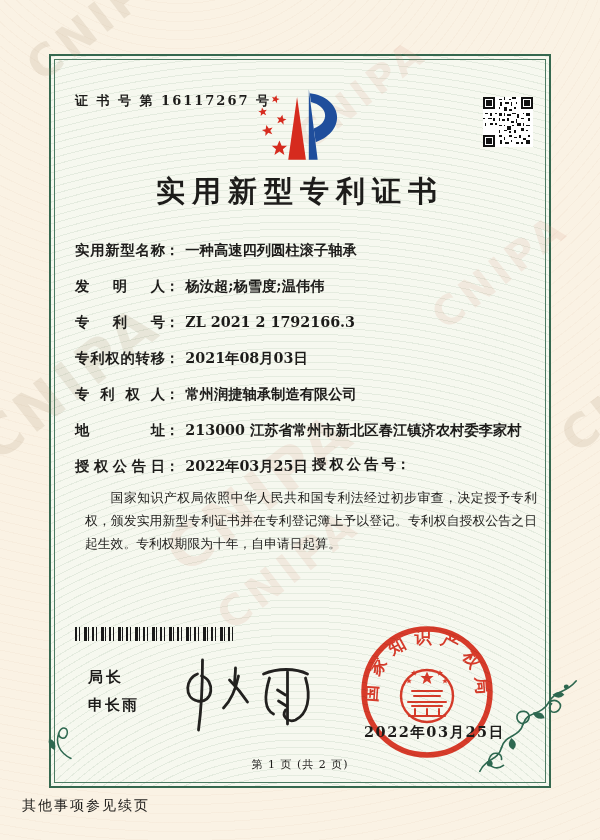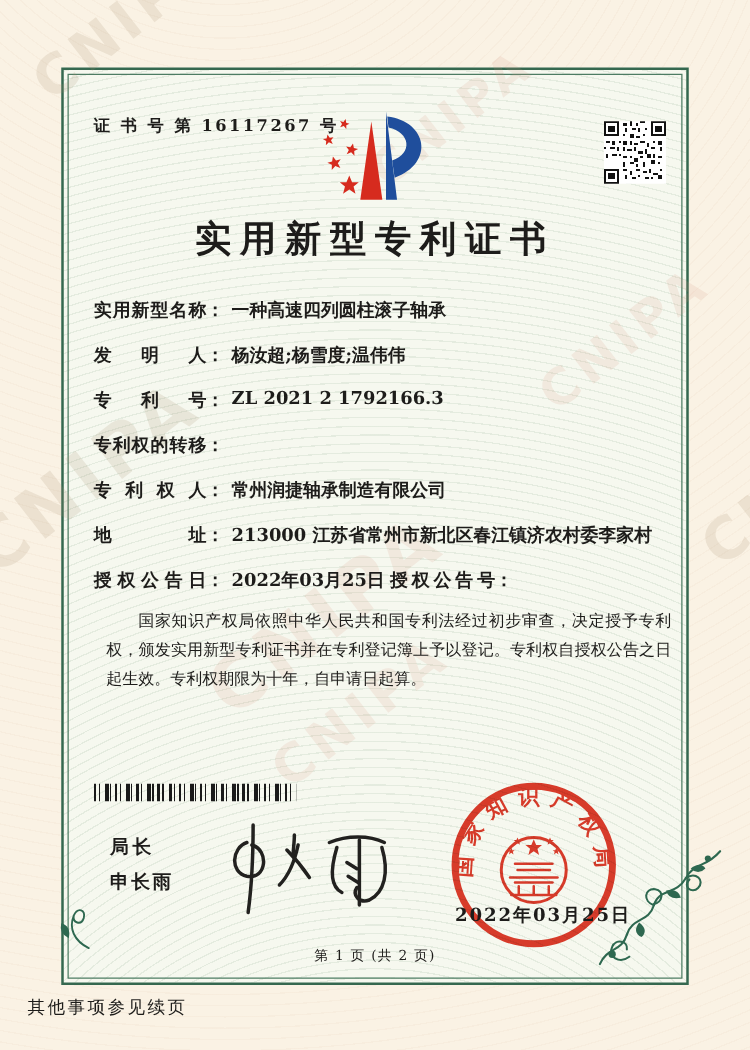--- a/index.html
+++ b/index.html
@@ -17,21 +17,21 @@
     border:2.5px solid var(--border_green);background-color:#f6f8ef;
     background-image:repeating-radial-gradient(circle at 50% 135%, rgba(110,150,115,.13) 0 1px, transparent 1px 7px);
     z-index:1;}
   .cert-border::after{content:"";position:absolute;inset:3px;border:1px solid #4d7c63;}
   .abs{position:absolute;z-index:5;}
   .cert-no{left:75px;top:92px;font-size:13px;font-weight:600;letter-spacing:2px;}
   .qr{left:483px;top:97px;width:50px;height:50px;}
   .logo{left:251px;top:85px;width:98px;height:84px;}
   .title{left:0;top:172px;width:100%;text-align:center;font-size:29px;font-weight:bold;letter-spacing:7px;}
   .fields{left:75px;top:239px;width:452px;}
-  .frow{display:flex;align-items:flex-start;height:22px;margin-bottom:14px;
+  .frow{display:flex;align-items:center;height:22px;margin-bottom:14px;
     font-size:14.3px;font-weight:600;position:relative;white-space:nowrap;}
   .flabel{width:90px;display:inline-block;text-align:justify;text-align-last:justify;}
   .fcolon{margin-right:6px;}
   .g2{position:absolute;left:237px;top:0;display:flex;align-items:baseline;}
   .g2 .flabel{width:84px;}
   .paras{left:75px;top:486px;width:452px;font-size:12.8px;line-height:23px;text-align:justify;margin-left:10px;}
   .paras p{margin:0;text-indent:2em;font-weight:500;}
   .barcode{left:75px;top:627px;width:162px;height:14px;
     background:repeating-linear-gradient(90deg,#1a1a1a 0 2px,transparent 2px 4px,#1a1a1a 4px 5px,
       transparent 5px 9px,#1a1a1a 9px 12px,transparent 12px 13px,#1a1a1a 13px 14px,transparent 14px 17px);}
@@ -184,20 +184,21 @@
       <span class="fval">杨汝超;杨雪度;温伟伟</span>
     </div>
     <div class="frow">
       <span class="flabel">专利号</span>
         <span class="fcolon">：</span>
       <span class="fval">ZL 2021 2 1792166.3</span>
     </div>
     <div class="frow">
       <span class="flabel">专利权的转移</span>
         <span class="fcolon">：</span>
+      <span class="fval">2021年08月03日</span>
     </div>
     <div class="frow">
       <span class="flabel">专利权人</span>
         <span class="fcolon">：</span>
       <span class="fval">常州润捷轴承制造有限公司</span>
     </div>
     <div class="frow">
       <span class="flabel">地址</span>
         <span class="fcolon">：</span>
       <span class="fval">213000 江苏省常州市新北区春江镇济农村委李家村</span>

